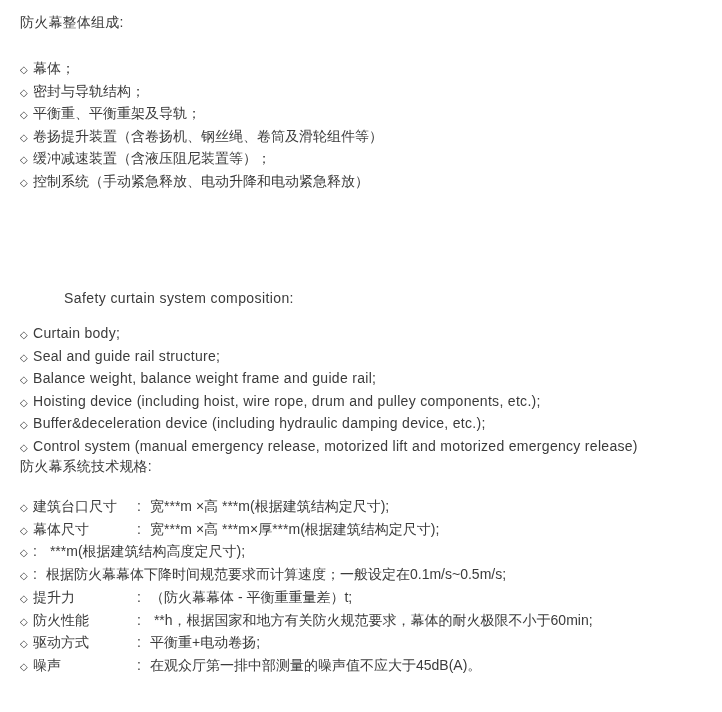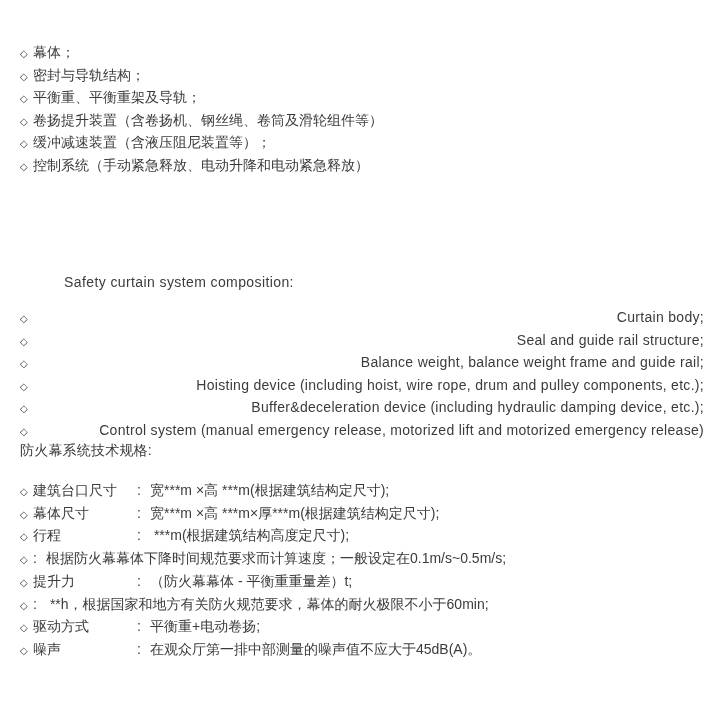--- a/index.html
+++ b/index.html
@@ -44,21 +44,20 @@
     flex: 0 0 13px;
     font-size: 10px;
     color: #3b3b3b;
   }
   .list-item .item-text {
     flex: 1;
     white-space: pre-wrap;
   }
   .list-en-composition .item-text {
     letter-spacing: 0.3px;
-    text-align: right;
   }
   .spec-row {
     display: flex;
     align-items: baseline;
     line-height: 21.7px;
   }
   .spec-row .bullet {
     flex: 0 0 13px;
     font-size: 10px;
     color: #3b3b3b;
@@ -73,20 +72,21 @@
   .spec-row .spec-value {
     flex: 1;
     white-space: pre-wrap;
   }
 </style>
 </head>
 <body>
 
 <div class="doc">
 
+  <div class="section-title title-zh-composition">防火幕整体组成:</div>
 
   <div class="list-zh-composition">
 
       <div class="list-item">
         <span class="bullet">◇</span>
         <span class="item-text">幕体；</span>
       </div>
 
       <div class="list-item">
         <span class="bullet">◇</span>
@@ -162,40 +162,40 @@
 
       <div class="spec-row">
         <span class="bullet">◇</span>
         <span class="spec-label">幕体尺寸</span>
         <span class="spec-colon">:</span>
         <span class="spec-value">宽***m ×高 ***m×厚***m(根据建筑结构定尺寸);</span>
       </div>
 
       <div class="spec-row">
         <span class="bullet">◇</span>
-        <span class="spec-label">行程</span>
         <span class="spec-colon">:</span>
         <span class="spec-value"> ***m(根据建筑结构高度定尺寸);</span>
       </div>
 
       <div class="spec-row">
         <span class="bullet">◇</span>
         <span class="spec-colon">:</span>
         <span class="spec-value">根据防火幕幕体下降时间规范要求而计算速度；一般设定在0.1m/s~0.5m/s;</span>
       </div>
 
       <div class="spec-row">
         <span class="bullet">◇</span>
         <span class="spec-label">提升力</span>
         <span class="spec-colon">:</span>
         <span class="spec-value">（防火幕幕体 - 平衡重重量差）t;</span>
       </div>
 
       <div class="spec-row">
         <span class="bullet">◇</span>
+        <span class="spec-label">防火性能</span>
         <span class="spec-colon">:</span>
         <span class="spec-value"> **h，根据国家和地方有关防火规范要求，幕体的耐火极限不小于60min;</span>
       </div>
 
       <div class="spec-row">
         <span class="bullet">◇</span>
         <span class="spec-label">驱动方式</span>
         <span class="spec-colon">:</span>
         <span class="spec-value">平衡重+电动卷扬;</span>
       </div>

